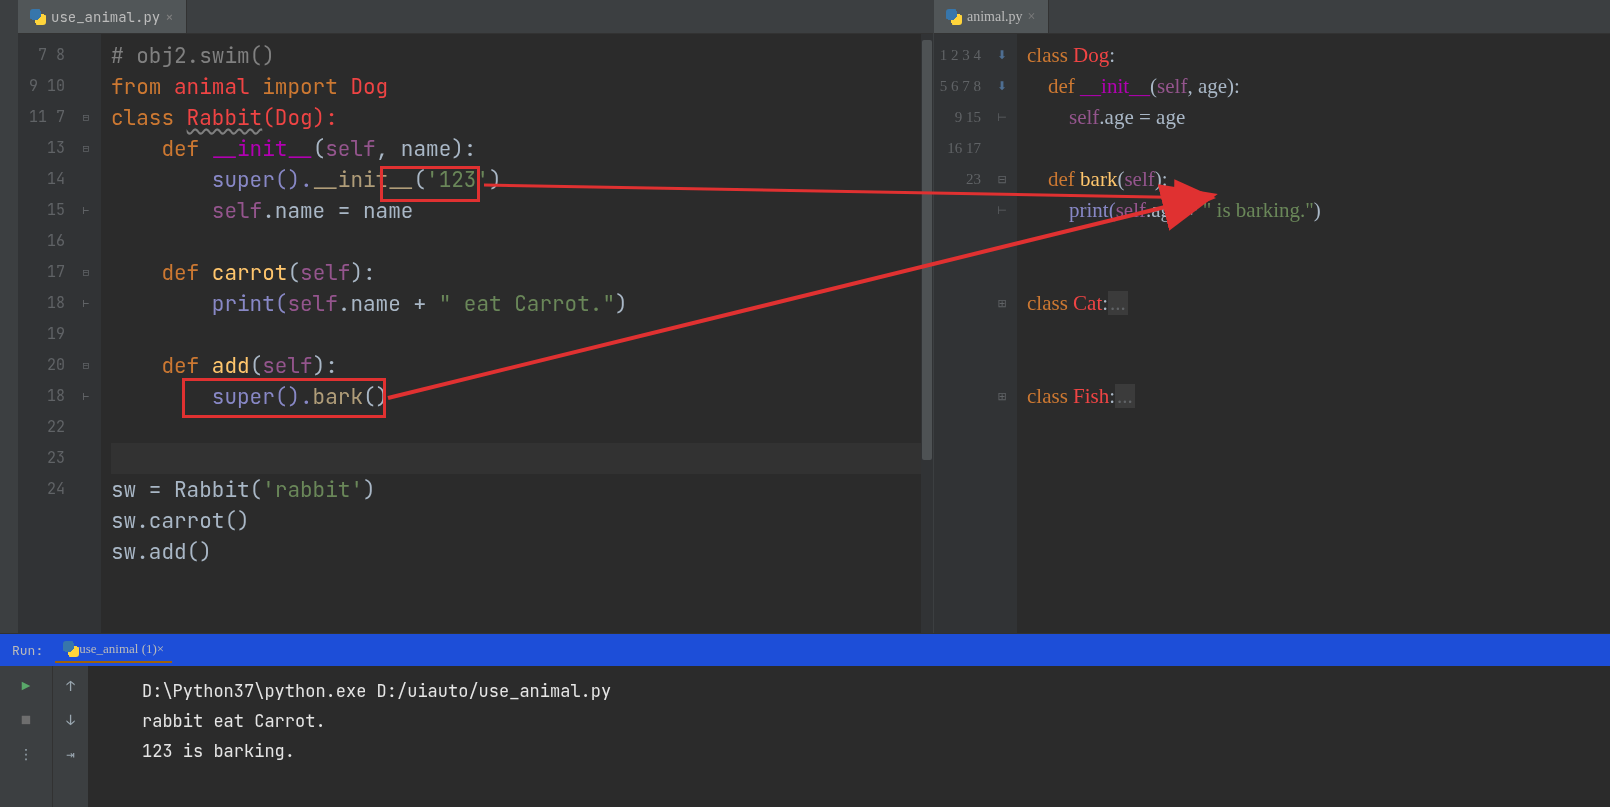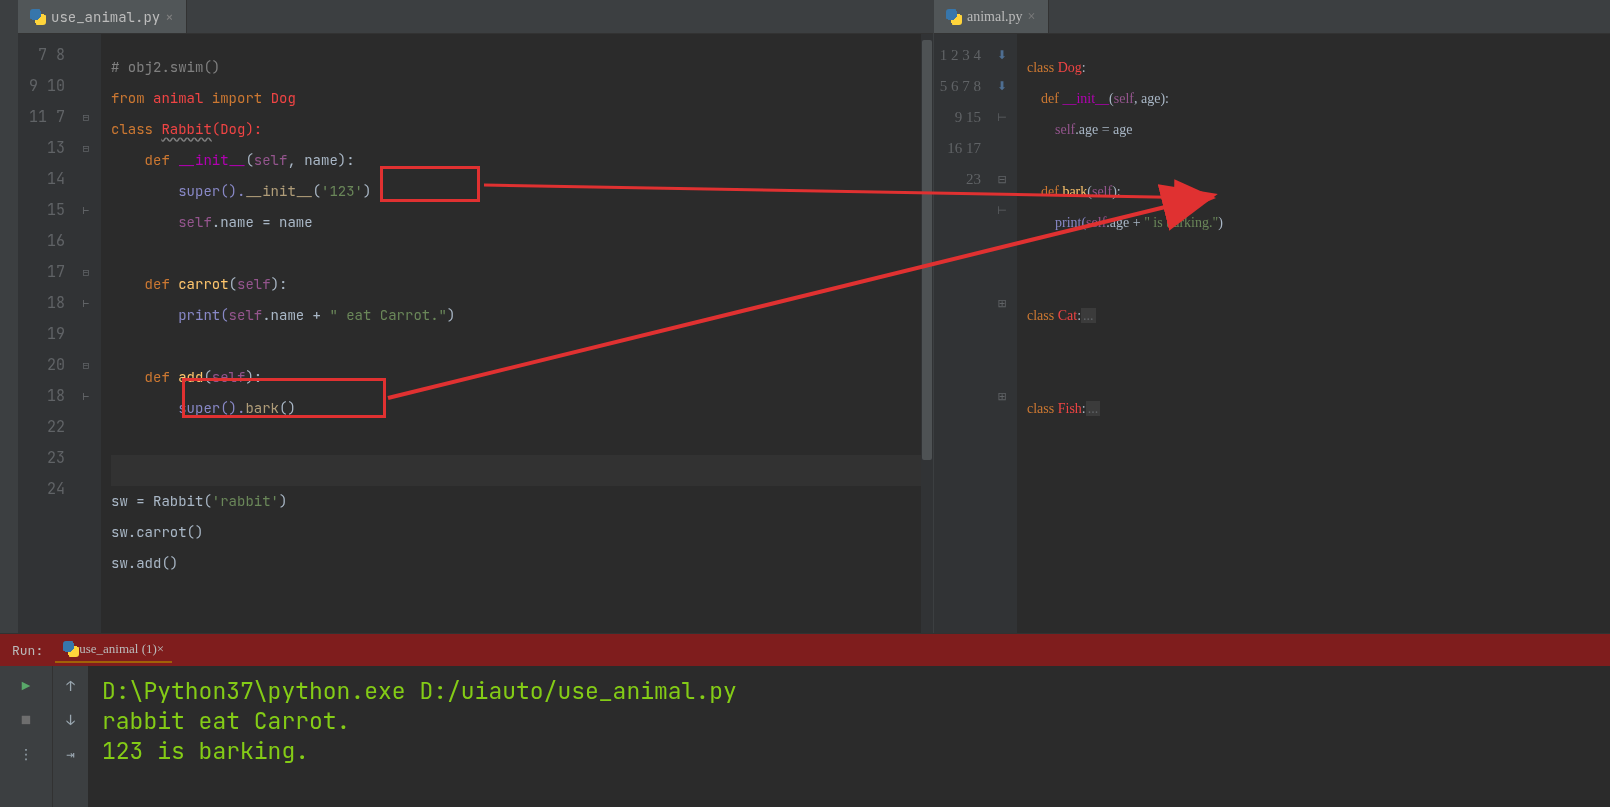--- a/index.html
+++ b/index.html
@@ -15,21 +15,21 @@
   .tab .close { color:#808080; font-size:14px; }
   .pyicon { width:16px; height:16px; display:inline-block; position:relative; }
   .pyicon::before { content:""; position:absolute; inset:0; background:
       radial-gradient(circle at 30% 30%, #3776ab 40%, transparent 41%),
       radial-gradient(circle at 70% 70%, #ffd43b 40%, transparent 41%); border-radius:3px; }
   .code-area { display:flex; flex:1; min-height:0; background:#2b2b2b; position:relative; }
   .gutter { width:55px; background:#313335; text-align:right; padding:6px 8px 6px 4px; color:#606366; font-size:15px; user-select:none; line-height:31px; }
   .gutter2 { width:28px; background:#313335; padding:6px 2px 6px 0; line-height:31px; }
   .gicon { color:#4e6e91; font-size:12px; display:block; height:31px; text-align:center; }
   .fold { color:#606366; font-size:11px; display:block; height:31px; text-align:center; }
-  .code  { flex:1; padding:6px 0 6px 10px; font-size:14px; line-height:31px; white-space:pre;margin-top:12px; }
+  .code  { flex:1; padding:6px 0 6px 10px; font-size:21px; line-height:31px; white-space:pre; }
   .hl-comment { color:#808080; }
   .hl-kw      { color:#cc7832; }
   .hl-def     { color:#ffc66d; }
   .hl-self    { color:#94558d; }
   .hl-builtin { color:#8888c6; }
   .hl-str     { color:#6a8759; }
   .hl-dunder  { color:#b200b2; }
   .hl-ident   { color:#ef4444; }
   .hl-dim     { color:#606366; }
   .hl-call    { color:#b09d79; }
@@ -37,29 +37,29 @@
   .wavy       { text-decoration: underline wavy #808080; text-underline-offset:3px; }
   .folded-bg  { background:#3b3b3b; padding:0 2px; }
 
   
   .annot { position:absolute; pointer-events:none; }
   .redbox { border:3px solid #e03131; position:absolute; }
   svg.arrows { position:absolute; inset:0; width:100%; height:100%; }
 
   
   .run-panel { height:174px; background:#2b2b2b; border-top:1px solid #323232; display:flex; flex-direction:column; }
-  .run-tabbar { height:32px; background:#7f1d1d; display:flex; align-items:center; padding-left:12px; gap:12px; font-size:13px; color:#bbbbbb; }
+  .run-tabbar { height:32px; background:#1d4ed8; display:flex; align-items:center; padding-left:12px; gap:12px; font-size:13px; color:#bbbbbb; }
   .run-tab { display:flex; align-items:center; gap:0; padding:4px 8px; border-bottom:2px solid #a16207;font-family:Liberation Serif, serif; }
   .run-body { flex:1; display:flex; }
   .run-gutter { width:52px; background:#3c3f41; display:flex; flex-direction:column; align-items:center; padding-top:10px; gap:14px; }
   .run-gutter2 { width:36px; background:#3c3f41; display:flex; flex-direction:column; align-items:center; padding-top:10px; gap:14px; border-left:1px solid #323232;}
   .rg-btn { width:20px; height:20px; display:flex; align-items:center; justify-content:center; color:#9aa7b0; font-size:14px; }
   .play { color:#59a869; }
   .stop { color:#6e6e6e; }
-  .console { flex:1; padding:10px 14px; font-size:23px; line-height:30px; color:#84cc16; white-space:pre; }
+  .console { flex:1; padding:10px 14px; font-size:17px; line-height:30px; color:#e5e5e5; white-space:pre;margin-left:40px; }
 
   .scroll-marker { position:absolute; right:0; top:0; width:12px; height:100%; background:#313335; }
   .scroll-thumb  { position:absolute; right:1px; top:6px; width:10px; height:420px; background:#4e5254; border-radius:2px; }
 
   .side-strip { width:18px; background:#3c3f41; }
 </style>
 </head>
 <body>
 
 <div class="root">

